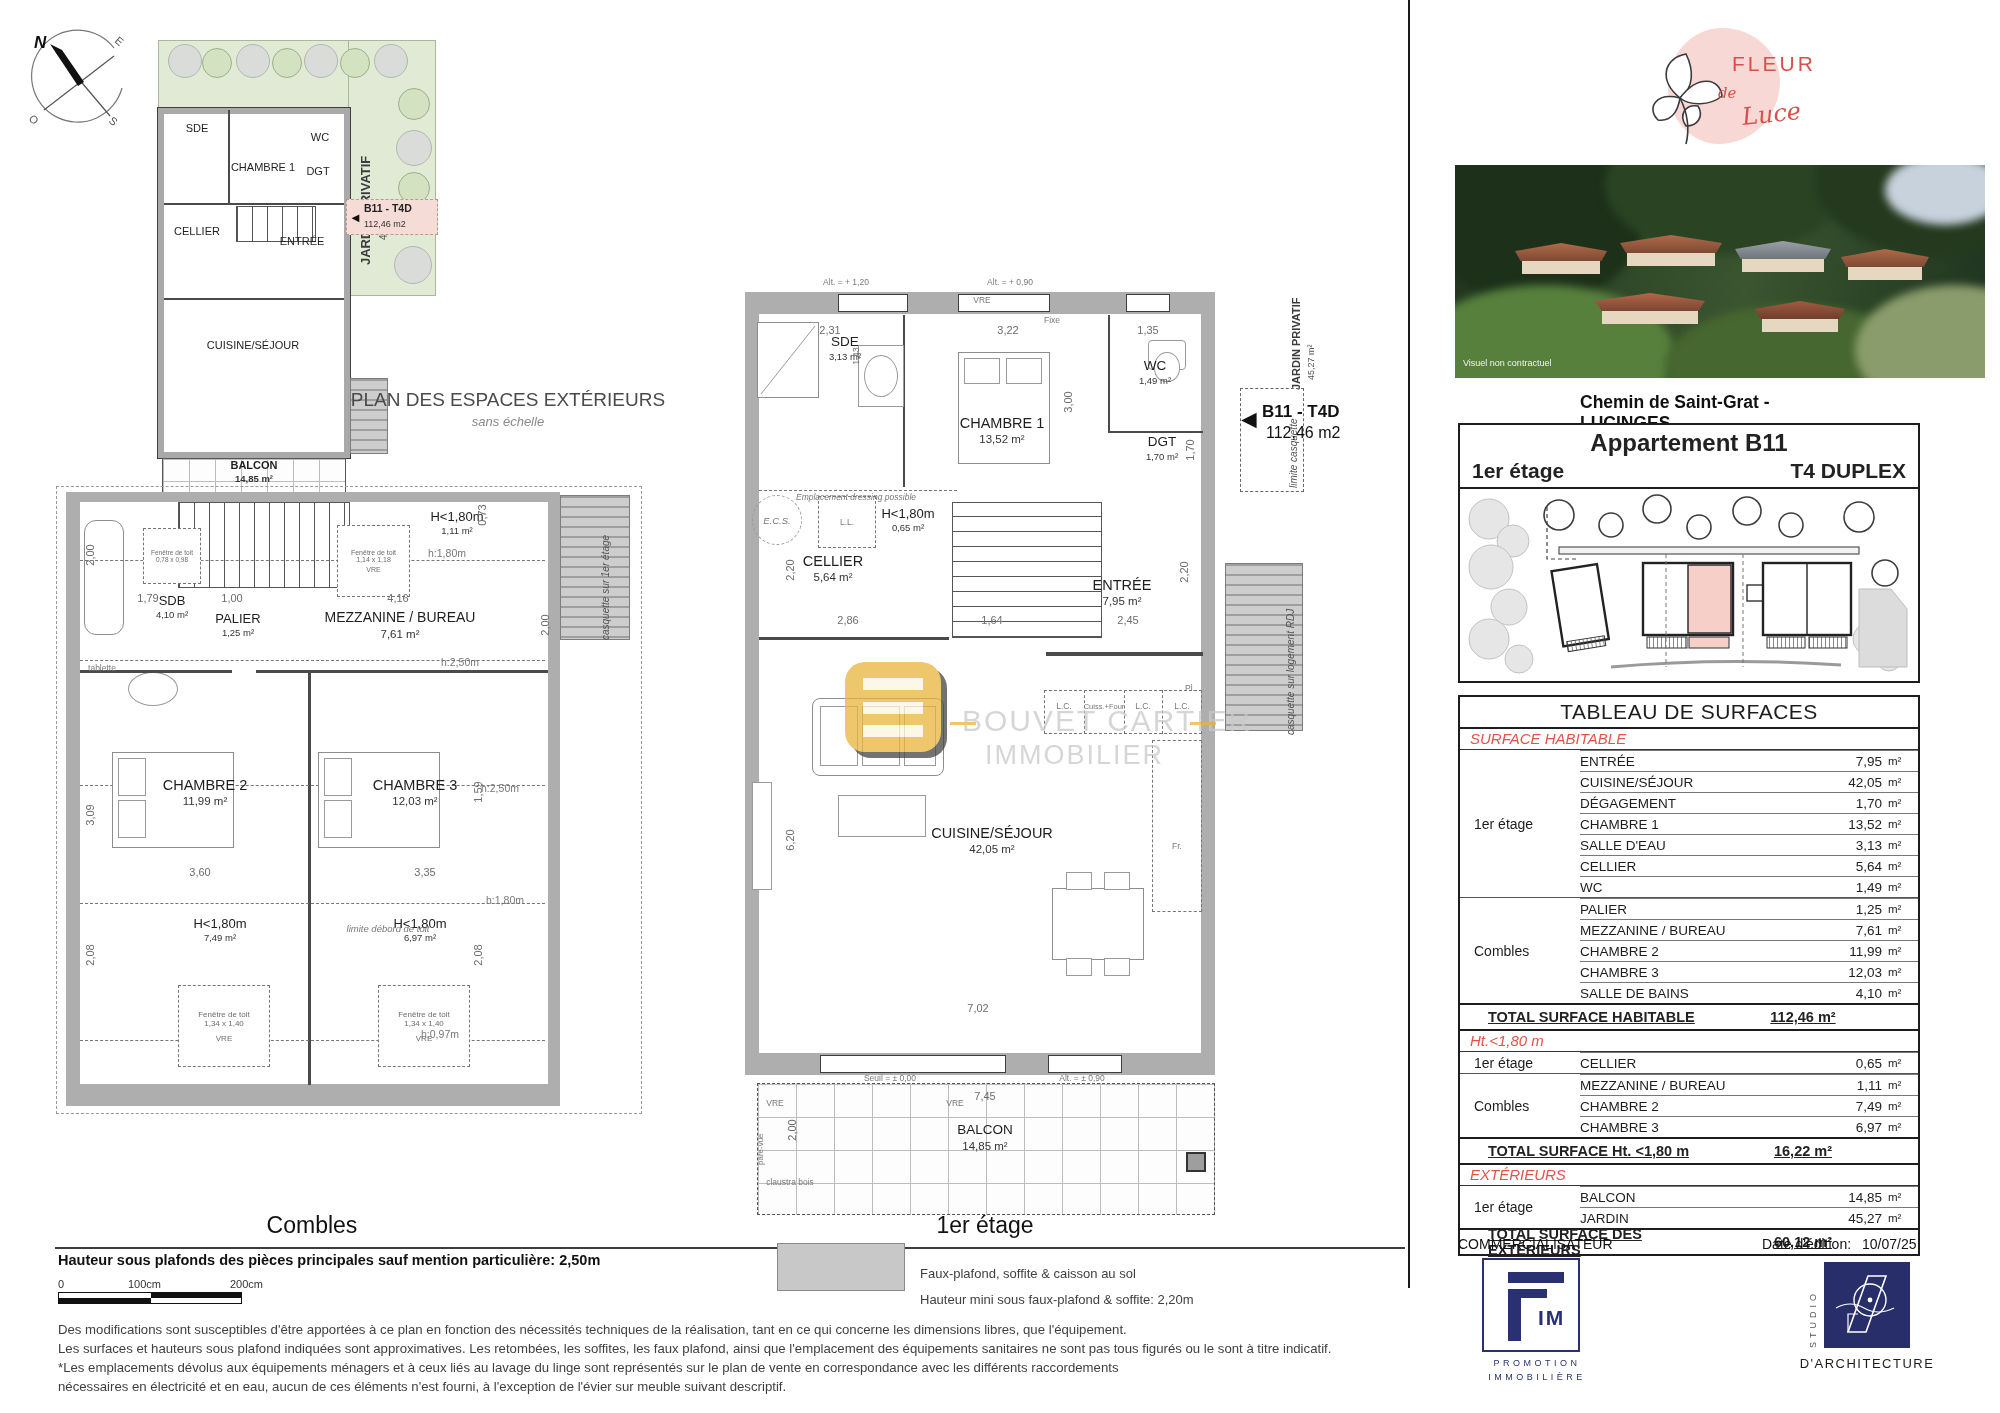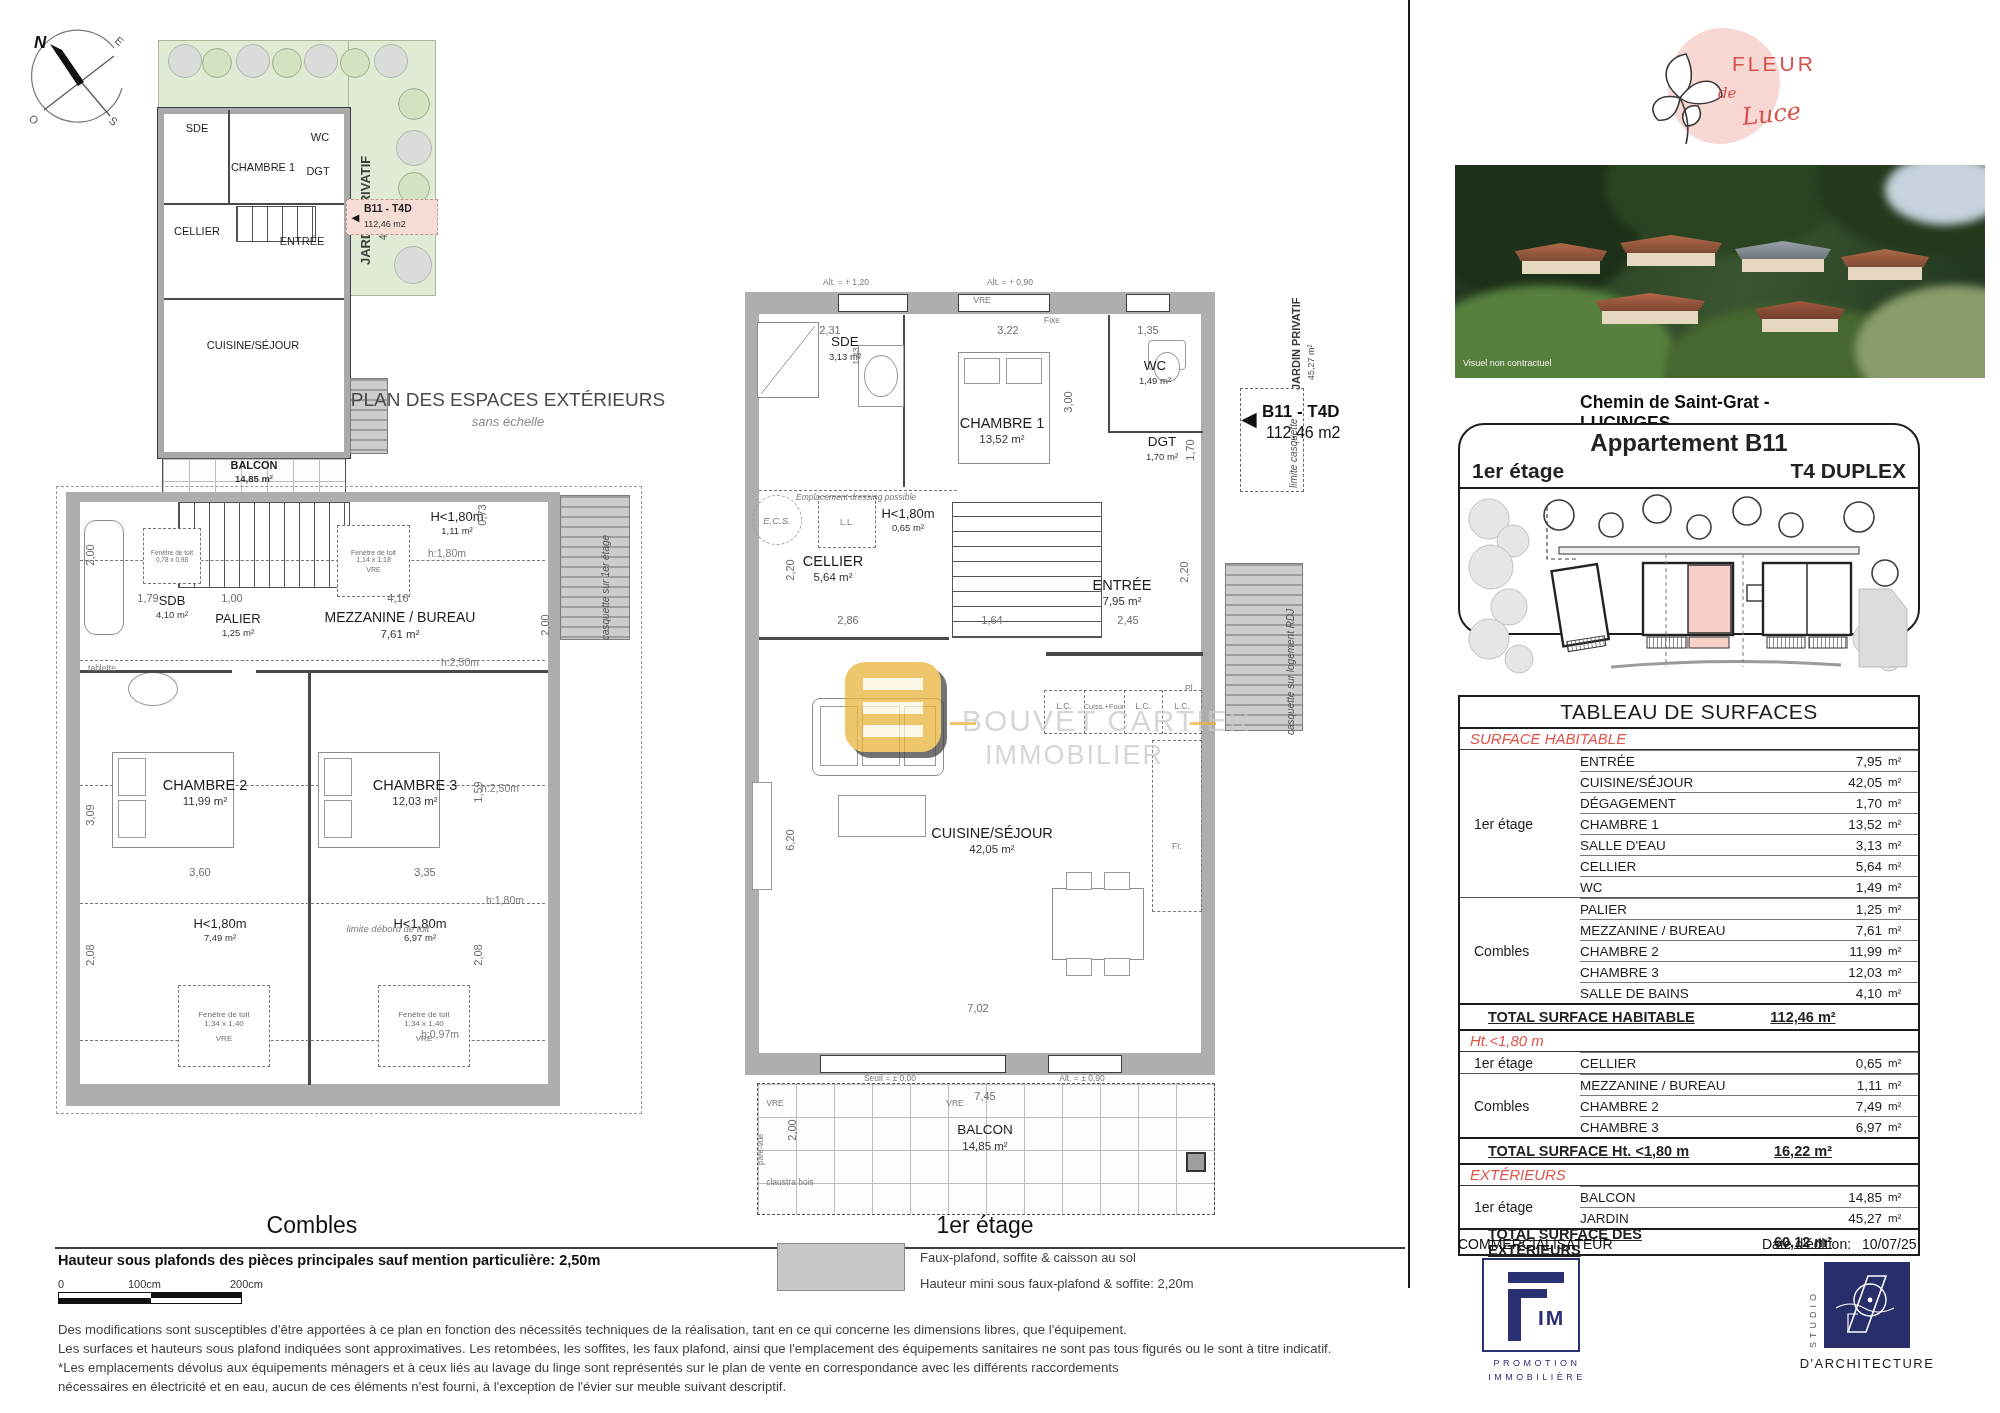--- a/index.html
+++ b/index.html
@@ -91,21 +91,21 @@
   .fleur-blob{position:absolute;width:112px;height:116px;background:#f8d8d4;
               border-radius:48% 52% 55% 45%/50% 46% 54% 50%;}
   .fleur-t1{position:absolute;color:#d6514b;font-size:21px;letter-spacing:3px;}
   .fleur-t2{position:absolute;color:#d6514b;font-size:15px;font-style:italic;font-family:"DejaVu Serif",serif;}
   .fleur-t3{position:absolute;color:#d6514b;font-size:24px;font-style:italic;transform:rotate(-6deg);
             font-family:"DejaVu Serif",serif;}
   
   .note-bold{position:absolute;font-weight:bold;font-size:14.5px;color:#111;}
   .disc{position:absolute;font-size:13.2px;color:#3f3f3f;line-height:19px;white-space:nowrap;}
   .legend-sw{position:absolute;background:#c8c8c8;border:1px solid #8a8a8a;box-sizing:border-box;}
-  .legend-tx{position:absolute;font-size:13px;color:#3f3f3f;white-space:nowrap;}
+  .legend-tx{position:absolute;font-size:13px;color:#3f3f3f;white-space:nowrap;margin-top:16px;}
   .scale-lb{position:absolute;font-size:11px;color:#333;}
   .b11tag{position:absolute;font-weight:bold;color:#111;white-space:nowrap;}
 </style>
 </head>
 <body>
 
 <div class="page">
 
   <svg class="abs" style="left:26px;top:26px;" width="104" height="104" viewBox="0 0 104 104">
     <path d="M88 22 A46 46 0 1 0 96 62" fill="none" stroke="#777" stroke-width="1.2"></path>
@@ -438,21 +438,21 @@
       </div>
     <div class="chalet" style="left:300px;top:136px;width:90px;">
         <div class="roof" style="background:linear-gradient(#a35a40,#6f3f2c);"></div>
         <div class="bod"></div>
       </div>
     <div class="photo-cap" style="left:8px;bottom:10px;">Visuel non contractuel</div>
   </div>
 
   <div class="addr" style="left:1720px;top:392px;">Chemin de Saint-Grat - LUCINGES</div>
 
-  <div class="aptbox" style="left:1458px;top:423px;width:462px;height:212px;border-radius:26px;">
+  <div class="aptbox" style="left:1458px;top:423px;width:462px;height:260px;">
     <div class="apt-title" style="top:4px;">Appartement B11</div>
     <div class="apt-floor" style="left:12px;top:34px;">1er étage</div>
     <div class="apt-type" style="right:12px;top:34px;">T4 DUPLEX</div>
     <div class="abs" style="left:0;top:62px;width:100%;height:2px;background:#1d1d1d;"></div>
     <svg class="abs" style="left:1px;top:64px;" width="458" height="192" viewBox="0 0 458 192">
       <defs>
         <pattern id="hx" width="4" height="4" patternUnits="userSpaceOnUse">
           <path d="M0 0 L0 4" stroke="#555" stroke-width="1.4"></path>
         </pattern>
       </defs>

